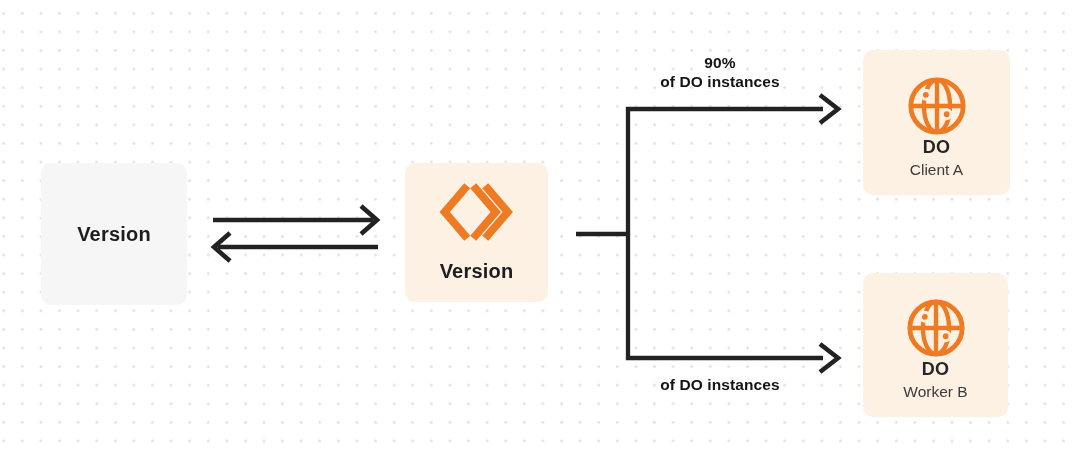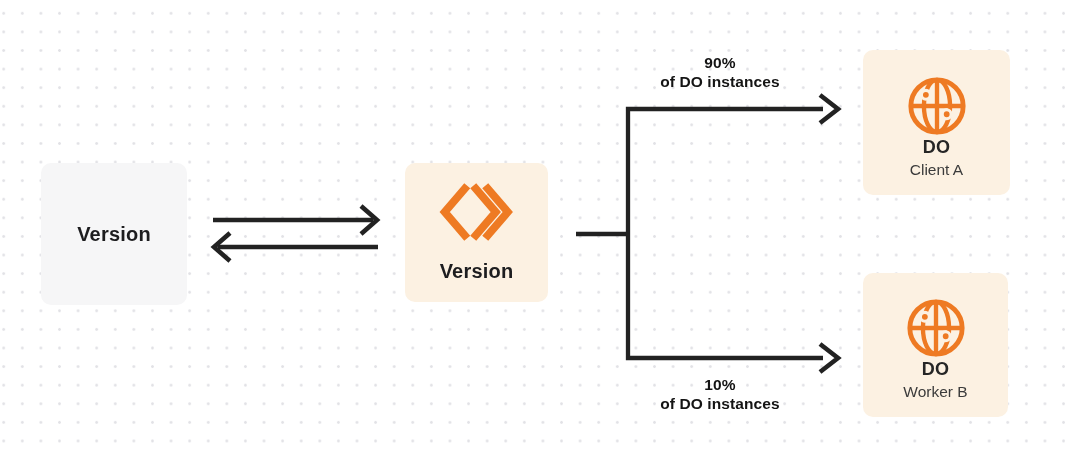--- a/index.html
+++ b/index.html
@@ -157,17 +157,16 @@
     <span class="do-title">DO</span>
     <span class="do-subtitle">Worker B</span>
   </div>
 
   <div class="edge-label edge-label-top">
     <div>90%</div>
     <div>of DO instances</div>
   </div>
 
   <div class="edge-label edge-label-bottom">
-    <div>10%</div>
     <div>of DO instances</div>
   </div>
 
 </div>
 
 </body></html>

